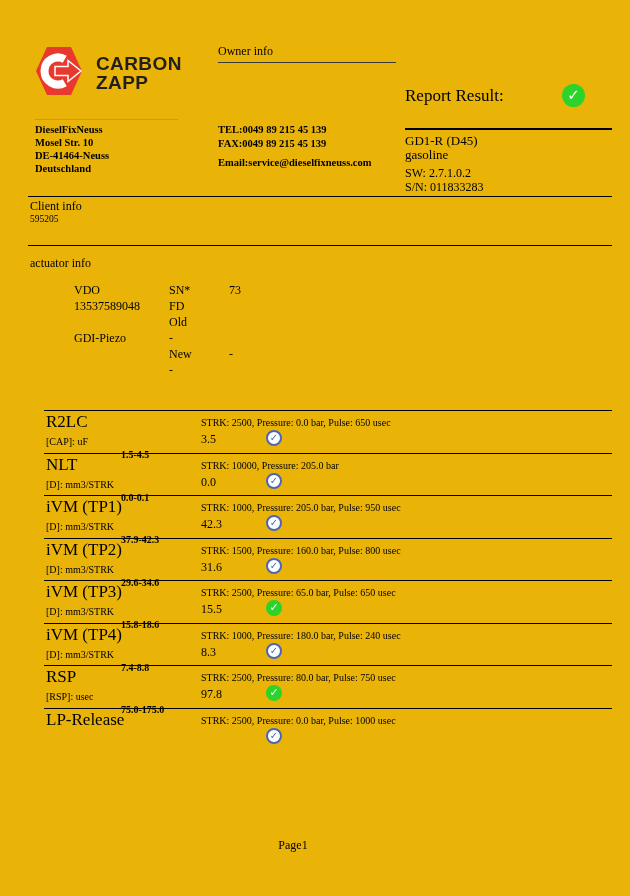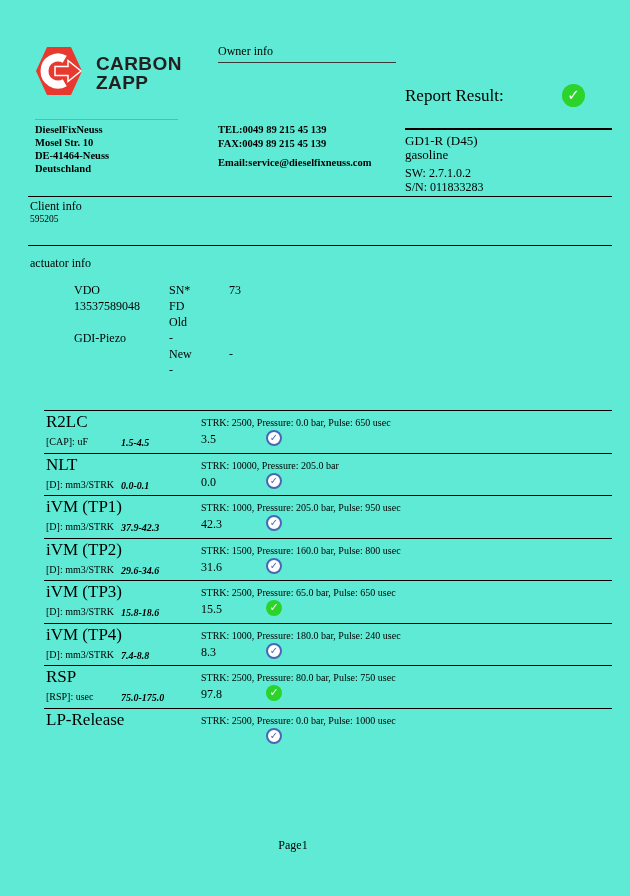--- a/index.html
+++ b/index.html
@@ -1,17 +1,17 @@
 <!DOCTYPE html>
 <html><head>
 <meta charset="utf-8">
 <style>
   html,body { margin:0; padding:0; background:#fff; }
   .page {
-    position:relative; width:630px; height:896px; background:#5eead4;
+    position:relative; width:630px; height:896px; background:#eab308;
     font-family:"Liberation Serif", serif; color:#000; overflow:hidden;
   }
   .abs { position:absolute; }
 
   
   .logo { left:33px; top:46px; display:flex; align-items:center; gap:9px; }
   .logo-text {
     font-family:"Liberation Sans", sans-serif; font-weight:bold;
     font-size:19px; line-height:19.5px; color:#231f20; letter-spacing:0.4px;
   }
@@ -57,21 +57,21 @@
   .act-col1 { left:30px; top:283px; }
   .act-col2 { left:125px; top:283px; }
   .act-col3 { left:185px; top:283px; }
 
   
   .tests { left:28px; top:410px; width:584px; }
   .test-row { position:relative; height:41.5px; border-top:1px solid #000;margin-left:16px; }
   .t-name { position:absolute; left:2px; top:1px; font-size:17px; }
   .t-params { position:absolute; left:157px; top:6px; font-size:10px; }
   .t-unit { position:absolute; left:2px; top:25px; font-size:10px; font-weight:normal; }
-  .t-range { position:absolute; left:77px; top:26px; font-size:10px; font-weight:bold;font-style:italic; }
+  .t-range { position:absolute; left:77px; top:38px; font-size:10px; font-weight:bold; }
   .t-value { position:absolute; left:157px; top:21px; font-size:12px; }
   .check-icon {
     position:absolute; left:222px; top:19px; width:16px; height:16px;
     border-radius:50%; box-sizing:border-box; text-align:center;
     font-family:"DejaVu Sans", sans-serif; font-weight:bold;
   }
   .check-icon::after { content:"✓"; }
   .check-icon[data-status="blue"] {
     background:#fff; border:2px solid #4a66b4; color:#4a66b4;
     font-size:10px; line-height:12px;

